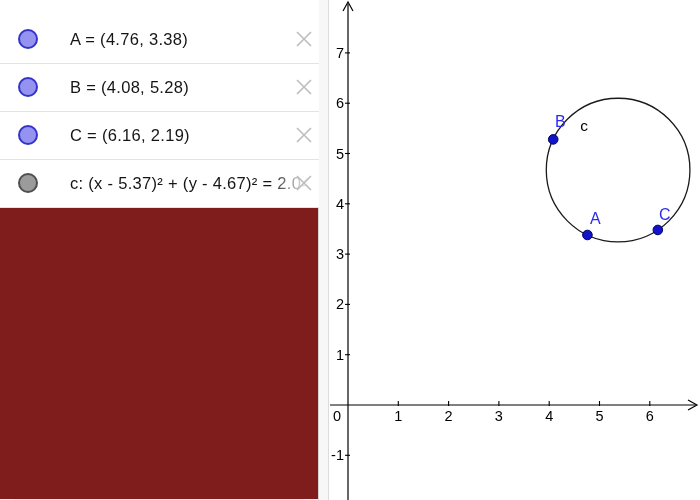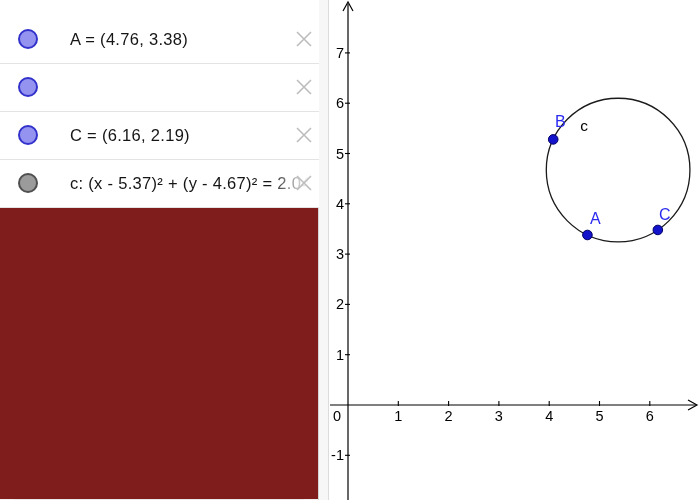--- a/index.html
+++ b/index.html
@@ -75,20 +75,21 @@
       <div class="row-label">A = (4.76, 3.38)</div>
       <span class="close-btn">
         <svg width="18" height="18" viewBox="0 0 18 18">
             <path d="M2 2 L16 16 M16 2 L2 16" stroke="#bdbdbd" stroke-width="1.6" fill="none"></path>
           </svg>
       </span>
     </div>
 
     <div class="alg-row" style="top:48px">
       <span class="toggle" style="background: rgb(148, 148, 240); border-color: rgb(51, 51, 204);"></span>
+      <div class="row-label">B = (4.08, 5.28)</div>
       <span class="close-btn">
         <svg width="18" height="18" viewBox="0 0 18 18">
             <path d="M2 2 L16 16 M16 2 L2 16" stroke="#bdbdbd" stroke-width="1.6" fill="none"></path>
           </svg>
       </span>
     </div>
 
     <div class="alg-row" style="top:96px">
       <span class="toggle" style="background: rgb(148, 148, 240); border-color: rgb(51, 51, 204);"></span>
       <div class="row-label">C = (6.16, 2.19)</div>

